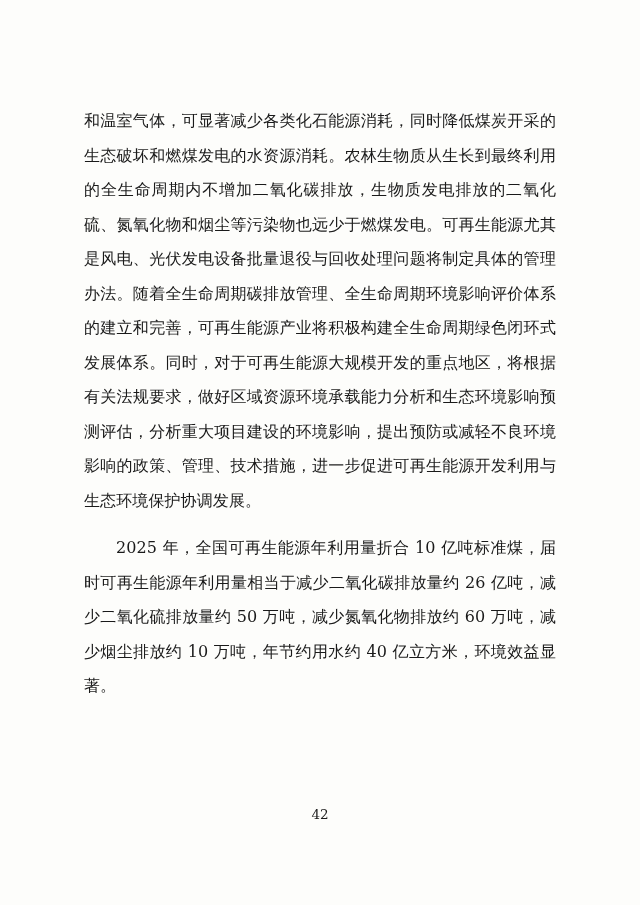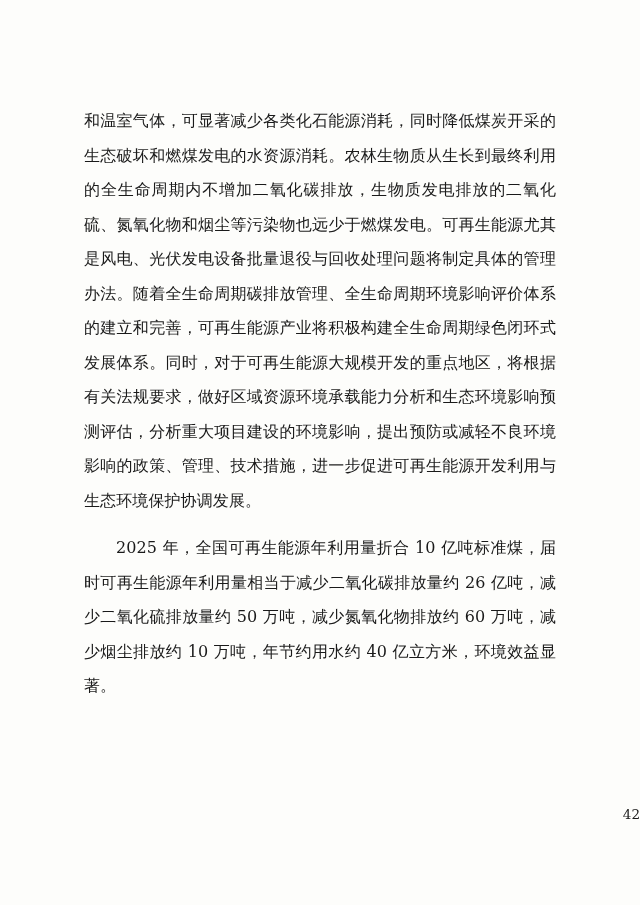--- a/index.html
+++ b/index.html
@@ -36,21 +36,21 @@
     margin-top: 13px;
   }
   .indent {
     text-indent: 2em;
   }
   .page-number {
     position: absolute;
     left: 0;
     right: 0;
     top: 806px;
-    text-align: right;
+    text-align: center;
     font-family: "DejaVu Serif", "Liberation Serif", serif;
     font-size: 13.5px;
     color: #1a1a1a;
   }
 </style>
 </head>
 <body>
 
 <div class="page">
   <div class="page-inner">

